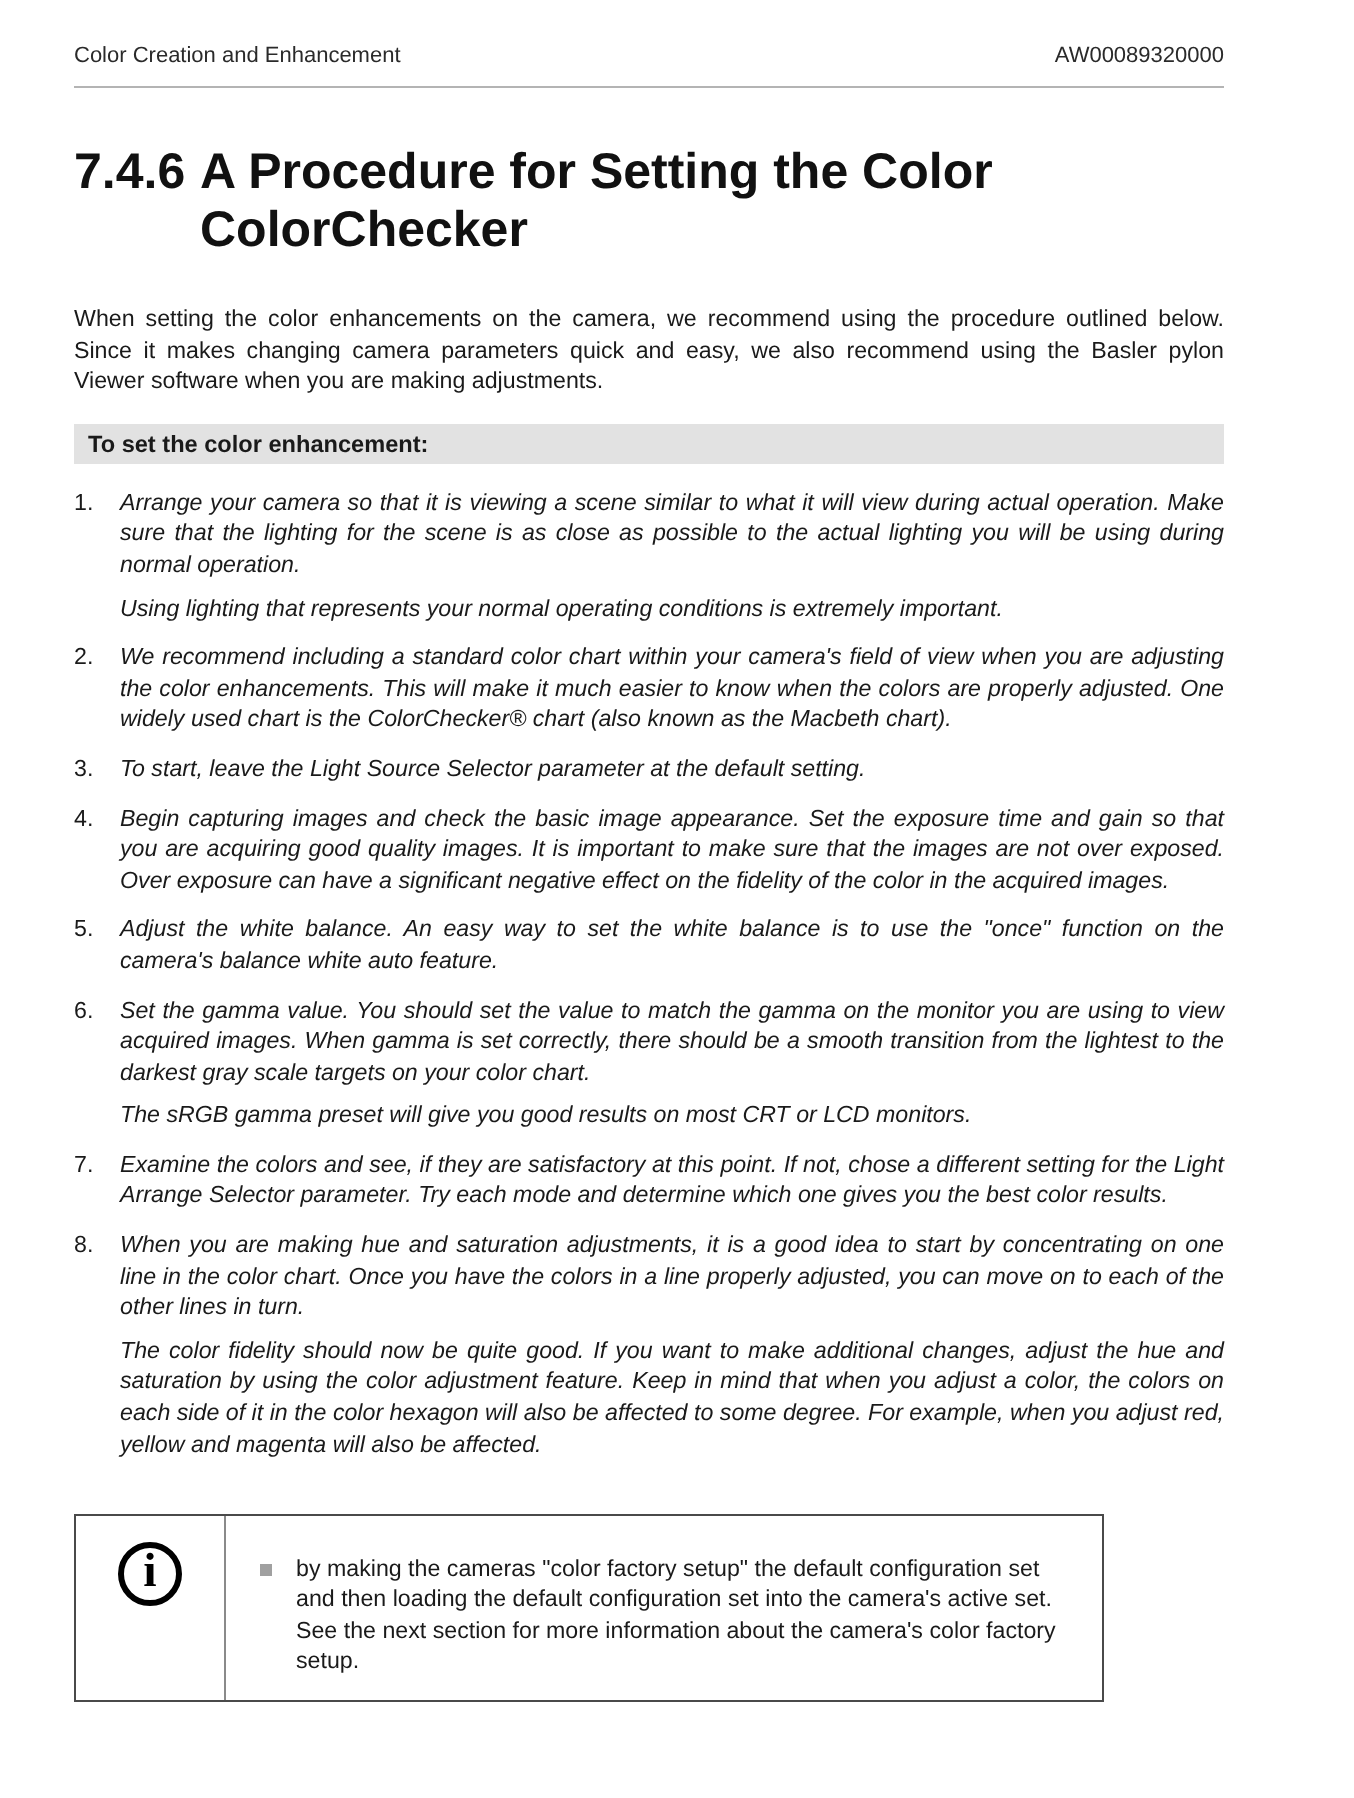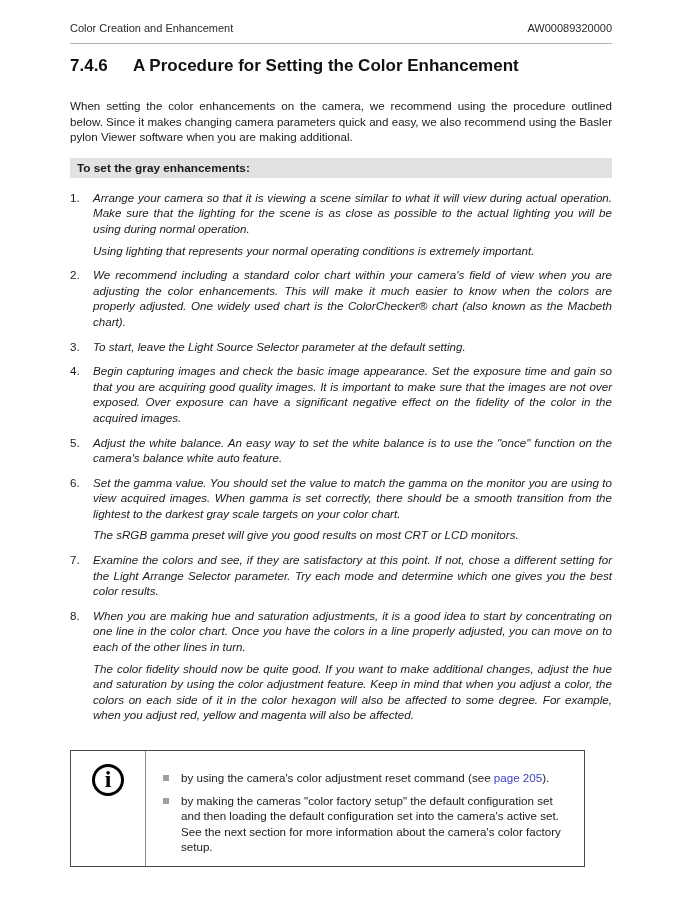--- a/index.html
+++ b/index.html
@@ -5,33 +5,33 @@
   * { margin: 0; padding: 0; box-sizing: border-box; }
   html, body { background: #ffffff; }
   body {
     width: 677px; height: 899px;
     font-family: "Liberation Sans", "DejaVu Sans", sans-serif;
     color: #1a1a1a;
     overflow: hidden;
   }
   .page {
     width: 677px; height: 899px;
-    padding: 22px 65px 0 70px;
+    padding: 22px 65px 0 37px;
     display: flex; flex-direction: column;
   }
   
   .running-header {
     display: flex; justify-content: space-between; align-items: baseline;
     font-size: 11px; color: #2a2a2a;
   }
   .header-rule { border-top: 1px solid #b4b4b4; margin-top: 9px; }
   
   h1.section-heading {
-    margin-top: 12px;
-    font-size: 17px; font-weight: bold; color: #111;
+    margin-top: 28px;
+    font-size: 25px; font-weight: bold; color: #111;
     display: flex;
   }
   h1 .sec-num { width: 63px; flex: 0 0 63px; }
   
   p.intro {
     margin-top: 22px;
     font-size: 11.6px; line-height: 15.6px;
     text-align: justify;
   }
   
@@ -96,26 +96,26 @@
 <div class="page">
 
   <div class="running-header">
     <span>Color Creation and Enhancement</span>
     <span>AW00089320000</span>
   </div>
   <div class="header-rule"></div>
 
   <h1 class="section-heading">
     <span class="sec-num">7.4.6</span>
-    <span>A Procedure for Setting the Color Enhancement</span>
+    <span>A Procedure for Setting the Color ColorChecker</span>
   </h1>
 
-  <p class="intro">When setting the color enhancements on the camera, we recommend using the procedure outlined below. Since it makes changing camera parameters quick and easy, we also recommend using the Basler pylon Viewer software when you are making additional.</p>
+  <p class="intro">When setting the color enhancements on the camera, we recommend using the procedure outlined below. Since it makes changing camera parameters quick and easy, we also recommend using the Basler pylon Viewer software when you are making adjustments.</p>
 
-  <div class="section-bar">To set the gray enhancements:</div>
+  <div class="section-bar">To set the color enhancement:</div>
 
   <ol class="steps">
     <li class="step">
       <span class="num">1.</span>
       <div class="step-body">
         <p>Arrange your camera so that it is viewing a scene similar to what it will view during actual operation. Make sure that the lighting for the scene is as close as possible to the actual lighting you will be using during normal operation.</p>
         <p>Using lighting that represents your normal operating conditions is extremely important.</p>
       </div>
     </li>
     <li class="step">
@@ -165,24 +165,20 @@
   </ol>
 
   <div class="note-box">
     <div class="note-icon-cell">
       <div class="info-icon">i</div>
     </div>
     <div class="note-text">
       <ul>
         <li>
           <span class="bullet-sq"></span>
-          <p><span>by using the camera's color adjustment reset command (see </span><a class="page-link">page 205</a><span>).</span></p>
-        </li>
-        <li>
-          <span class="bullet-sq"></span>
           <p>by making the cameras "color factory setup" the default configuration set and then loading the default configuration set into the camera's active set. See the next section for more information about the camera's color factory setup.</p>
         </li>
       </ul>
     </div>
   </div>
 
   <div class="footer-spacer"></div>
 
 </div>
 

